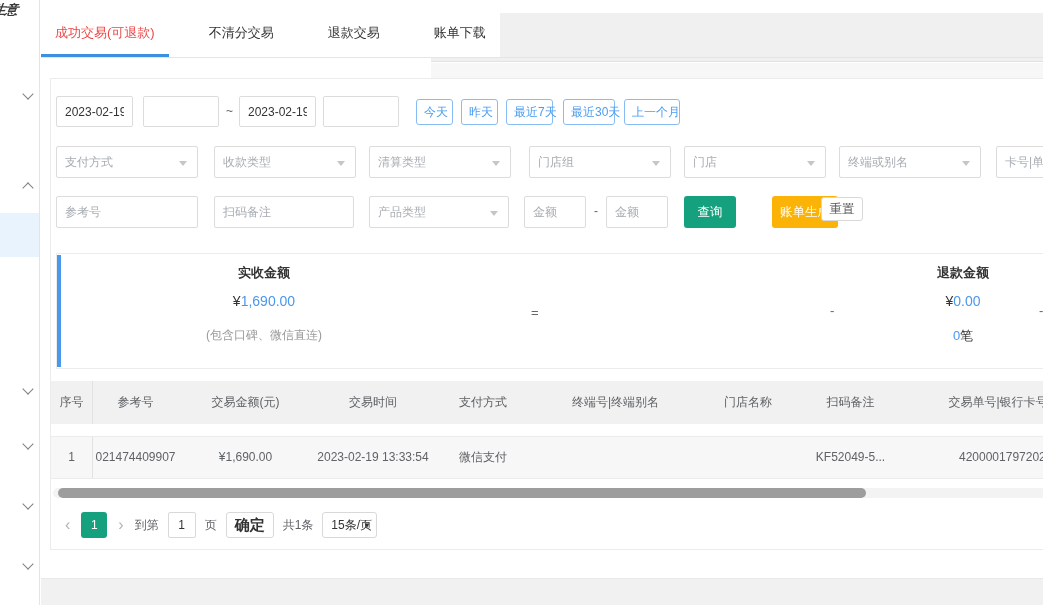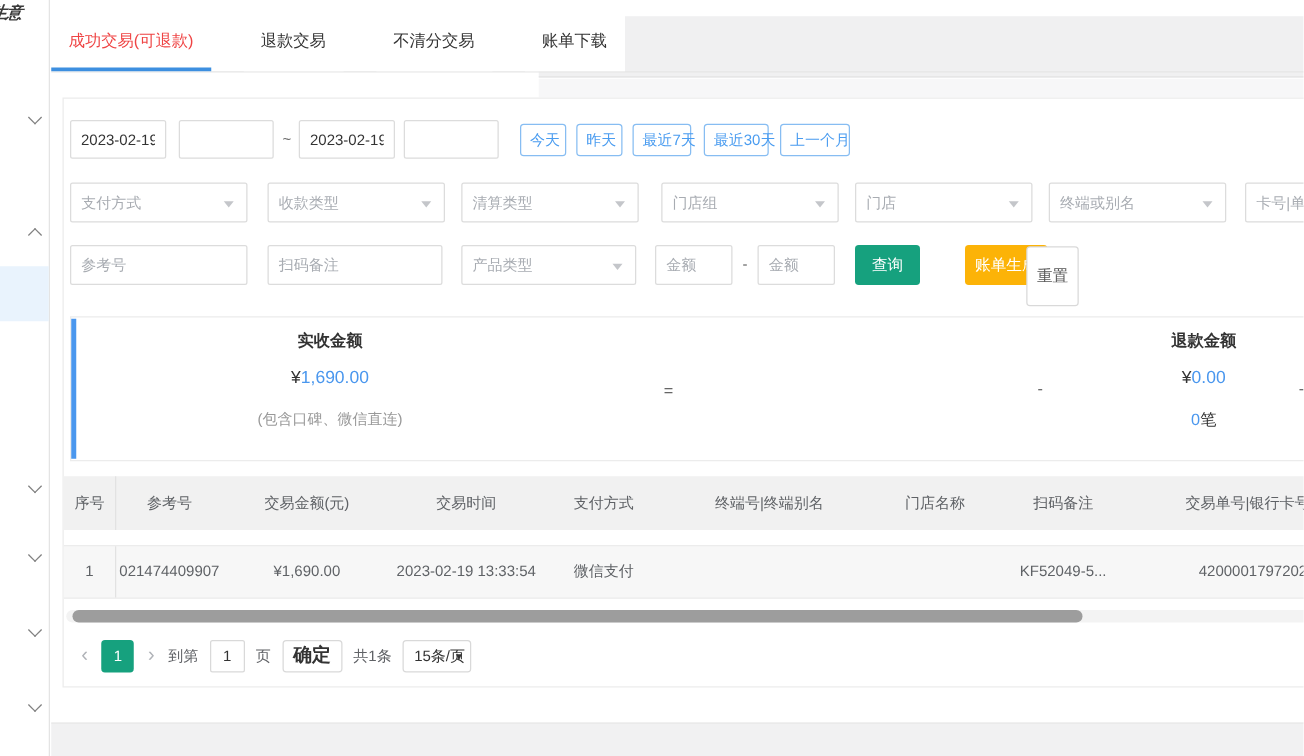--- a/index.html
+++ b/index.html
@@ -85,22 +85,22 @@
     <span class="chev" style="top:560px"></span>
   </div>
 
   <div class="main">
 
     <div class="header-gray"></div>
     <div class="header-gray2"></div>
 
     <div class="tabbar">
       <div class="tab active">成功交易(可退款)</div>
+      <div class="tab">不清分交易</div>
       <div class="tab">退款交易</div>
-      <div class="tab">不清分交易</div>
       <div class="tab">账单下载</div>
     </div>
 
     <div class="card">
 
       <input class="inp" style="left: 5px; top: 17px; width: 77px;" value="2023-02-19">
       <input class="inp" style="left: 92px; top: 17px; width: 76px;">
       <span class="tilde" style="left:175px; top:25px;">~</span>
       <input class="inp" style="left: 188px; top: 17px; width: 77px;" value="2023-02-19">
       <input class="inp" style="left: 272px; top: 17px; width: 76px;">
@@ -119,21 +119,21 @@
       <input class="inp" style="left: 945px; top: 67px; width: 142px; height: 32px;" placeholder="卡号|单号">
 
       <input class="inp" style="left: 5px; top: 117px; width: 142px; height: 32px;" placeholder="参考号">
       <input class="inp" style="left: 163px; top: 117px; width: 140px; height: 32px;" placeholder="扫码备注">
       <div class="sel" style="left:318px; top:117px; width:140px;"><span>产品类型</span><span class="caret"></span></div>
       <input class="inp" style="left: 473px; top: 117px; width: 62px; height: 32px;" placeholder="金额">
       <span class="tilde" style="left:543px; top:125px;">-</span>
       <input class="inp" style="left: 555px; top: 117px; width: 62px; height: 32px;" placeholder="金额">
       <button class="btn teal" style="left:633px; top:117px; width:52px; height:32px;">查询</button>
       <button class="btn orange" style="left:721px; top:117px; width:66px; height:32px;">账单生成</button>
-      <button class="btn plain" style="left:770px; top:118px; width:42px; height:48px;">重置</button>
+      <button class="btn plain" style="left:770px; top:118px; width:42px; height:24px;">重置</button>
 
       <div class="summary">
         <div class="sum-col" style="left:57px; top:0; width:300px;">
           <div class="sum-label">实收金额</div>
           <div class="sum-value"><span>¥</span><span class="blue">1,690.00</span></div>
           <div class="sum-note">(包含口碑、微信直连)</div>
         </div>
         <span class="sum-op" style="left:474px; top:51px;">=</span>
         <span class="sum-op" style="left:773px; top:49px;">-</span>
         <div class="sum-col" style="left:816px; top:0; width:180px;">

